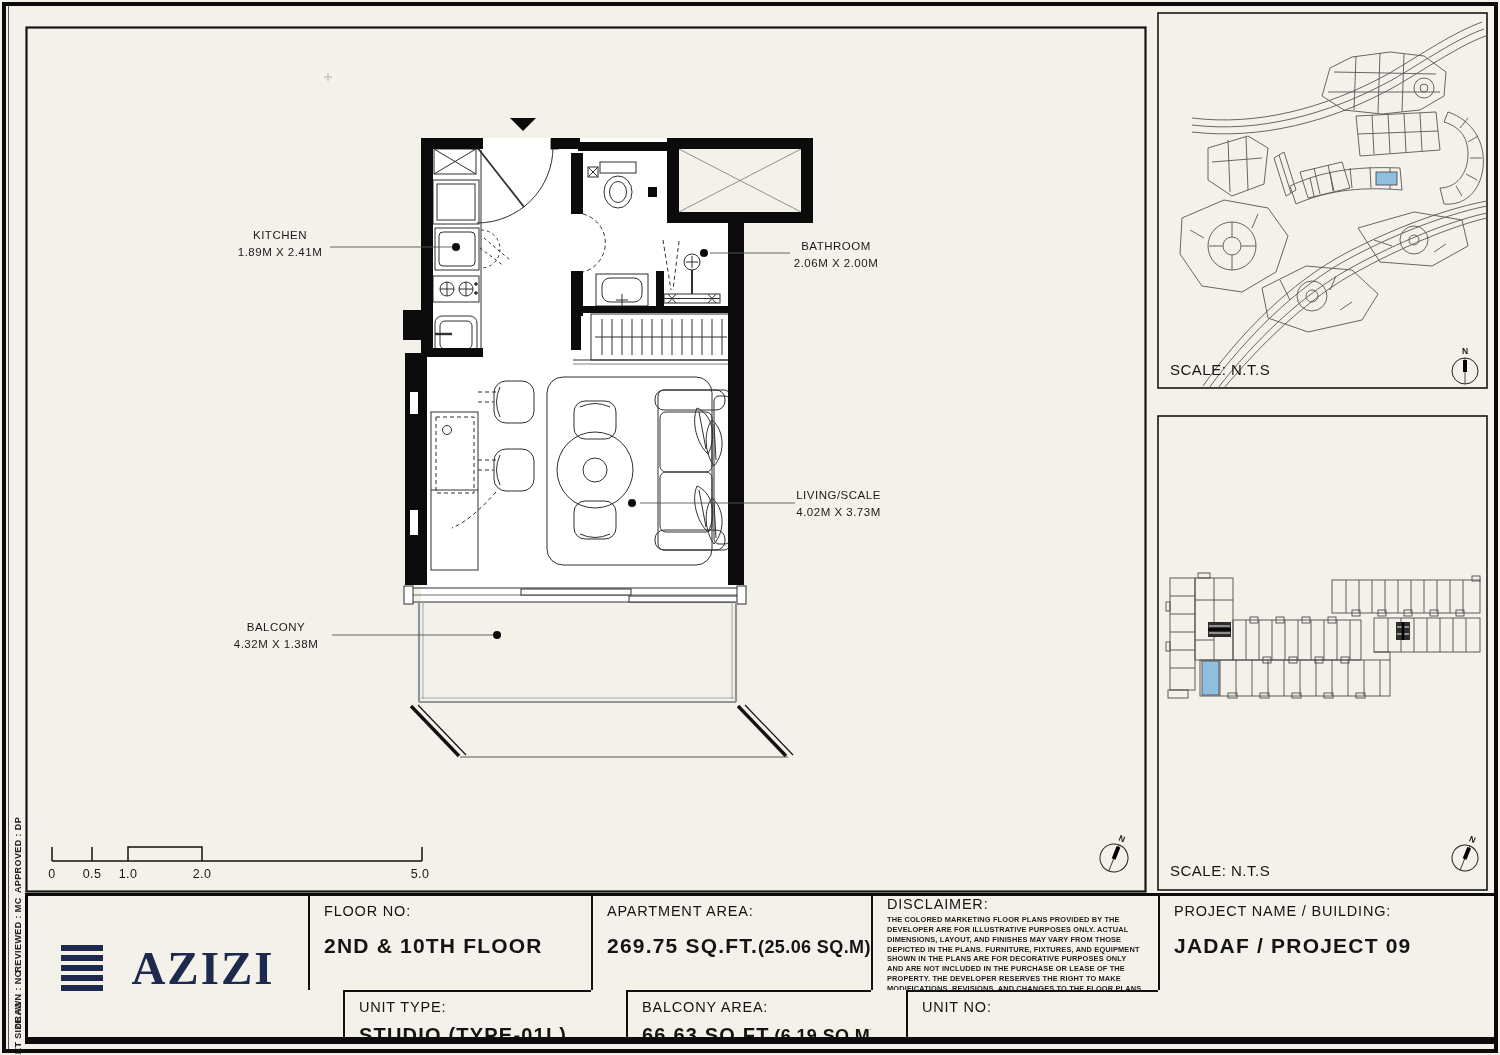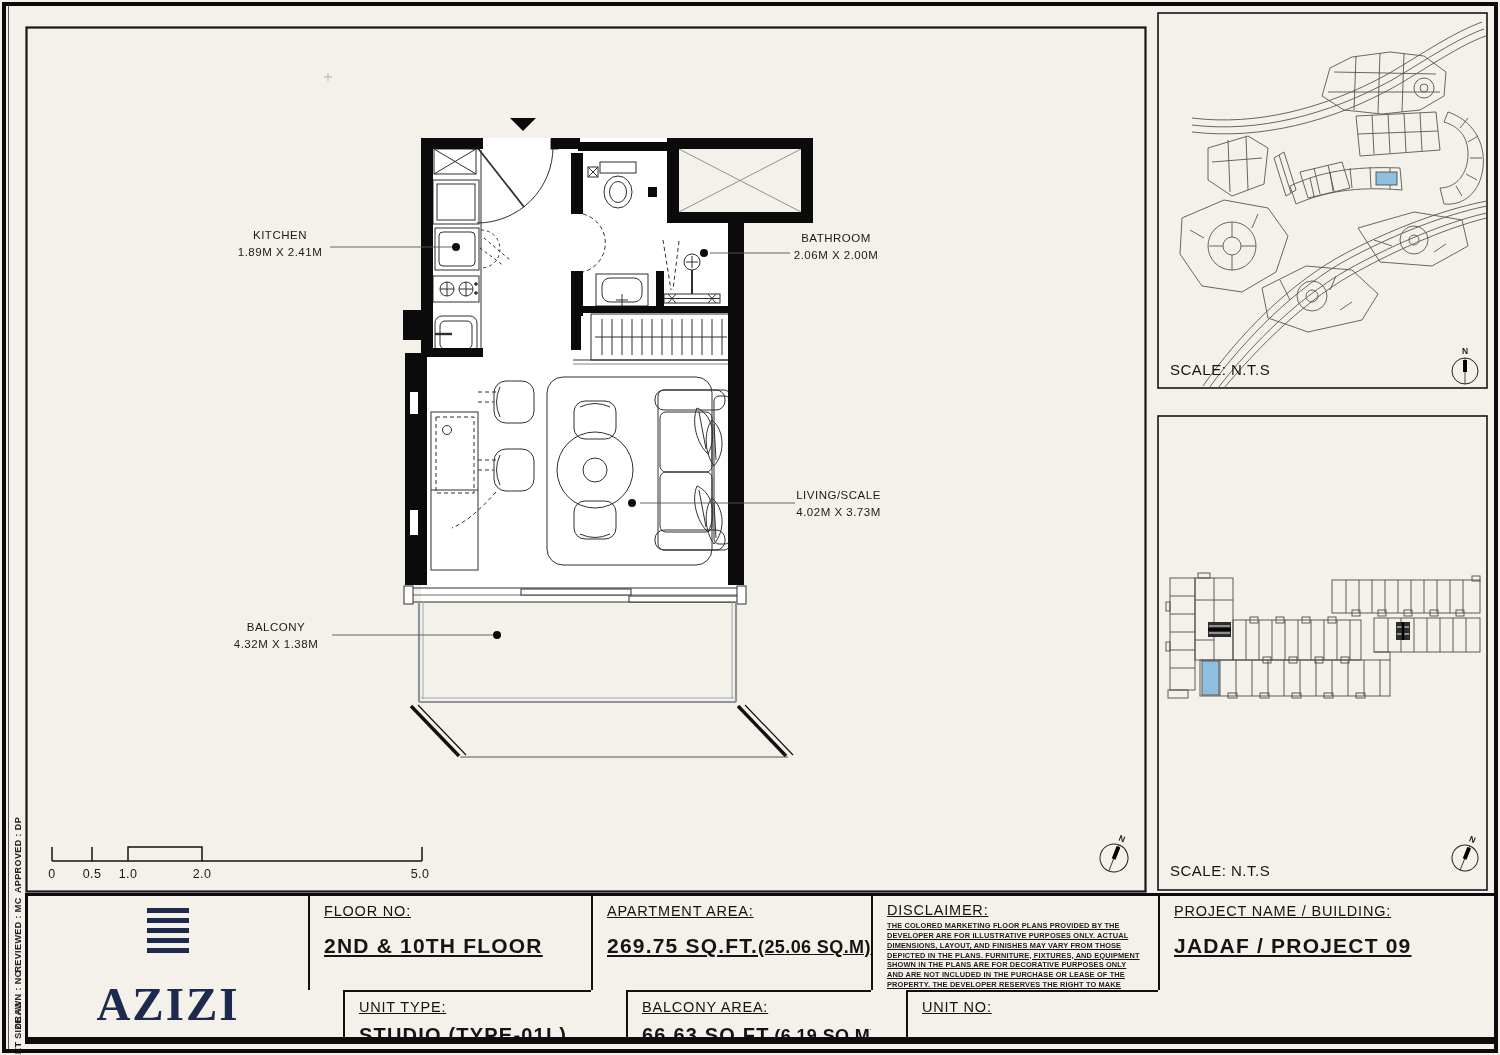--- a/index.html
+++ b/index.html
@@ -33,33 +33,33 @@
 
   
   .title-block {
     position:absolute; left:25px; top:893px; right:3px; height:151px;
     display:grid; grid-template-columns:280px 283px 280px 287px 1fr;
     grid-template-rows:94px 1fr;
     border:3px solid #0c0c0c; border-bottom-width:7px;
     background:#f3f1ea; z-index:10; box-sizing:border-box;
   }
   .tb-cell { padding:7px 14px 4px 14px; overflow:hidden; box-sizing:border-box; }
-  .tb-bl { border-left:2.5px solid #101010;text-decoration:underline; }
+  .tb-bl { border-left:2.5px solid #101010; }
   .tb-bt { border-top:2.5px solid #101010;margin-left:35px; }
   .tb-label { font-size:14.5px; letter-spacing:.8px; }
   .tb-value { font-size:21px; font-weight:700; letter-spacing:1.2px; margin-top:15px; white-space:nowrap; }
   .tb-value-row { display:flex; align-items:baseline; }
   .tb-metric { font-size:18px; font-weight:600; letter-spacing:.4px; margin-left:auto; padding-right:6px; }
   .tb-row2 .tb-value { margin-top:9px; font-size:20px; }
-  .c-disc { padding-top:6px; }
+  .c-disc { padding-top:0; }
   .disc-text { margin:3px 0 0 0; font-size:7.4px; font-weight:600; line-height:1.33;
                letter-spacing:.15px; color:#1c1c1c; text-align:left; }
   .c-total .tb-value { margin-top:6px; }
 
-  .c-logo { grid-row:1 / 3; display:flex; align-items:center; justify-content:center; gap:28px;flex-direction:column; }
+  .c-logo { grid-row:1 / 3; display:flex; align-items:center; justify-content:center; gap:28px; }
   .logo-bars { display:flex; flex-direction:column; gap:4.5px; }
   .logo-bars span { display:block; width:42px; height:5.5px; background:#1d2a4e; }
   .logo-text { font-family:"Liberation Serif", serif; font-weight:700; font-size:47px;
                letter-spacing:2px; color:#1d2a4e; line-height:1; }
 </style>
 </head>
 <body>
 
 <div class="page">
   <div class="frame"></div>
@@ -283,21 +283,21 @@
       <line x1="1114" y1="844" x2="1114" y2="872" stroke="#222" stroke-width=".8"></line>
       <line x1="1114" y1="846" x2="1114" y2="859" stroke="#000" stroke-width="4"></line>
       <text class="compass-n" x="1114" y="840" text-anchor="middle">N</text>
     </g>
   </svg>
 
   <div class="room-label" style="left:225px; top:227px; width:110px;">
     <div>KITCHEN</div>
     <div>1.89M X 2.41M</div>
   </div>
-  <div class="room-label" style="left:776px; top:230px; width:120px;">
+  <div class="room-label" style="left:776px; top:238px; width:120px;">
     <div>BATHROOM</div>
     <div>2.06M X 2.00M</div>
   </div>
   <div class="room-label" style="left:776px; top:487px; width:125px;">
     <div>LIVING/SCALE</div>
     <div>4.02M X 3.73M</div>
   </div>
   <div class="room-label" style="left:216px; top:619px; width:120px;">
     <div>BALCONY</div>
     <div>4.32M X 1.38M</div>

